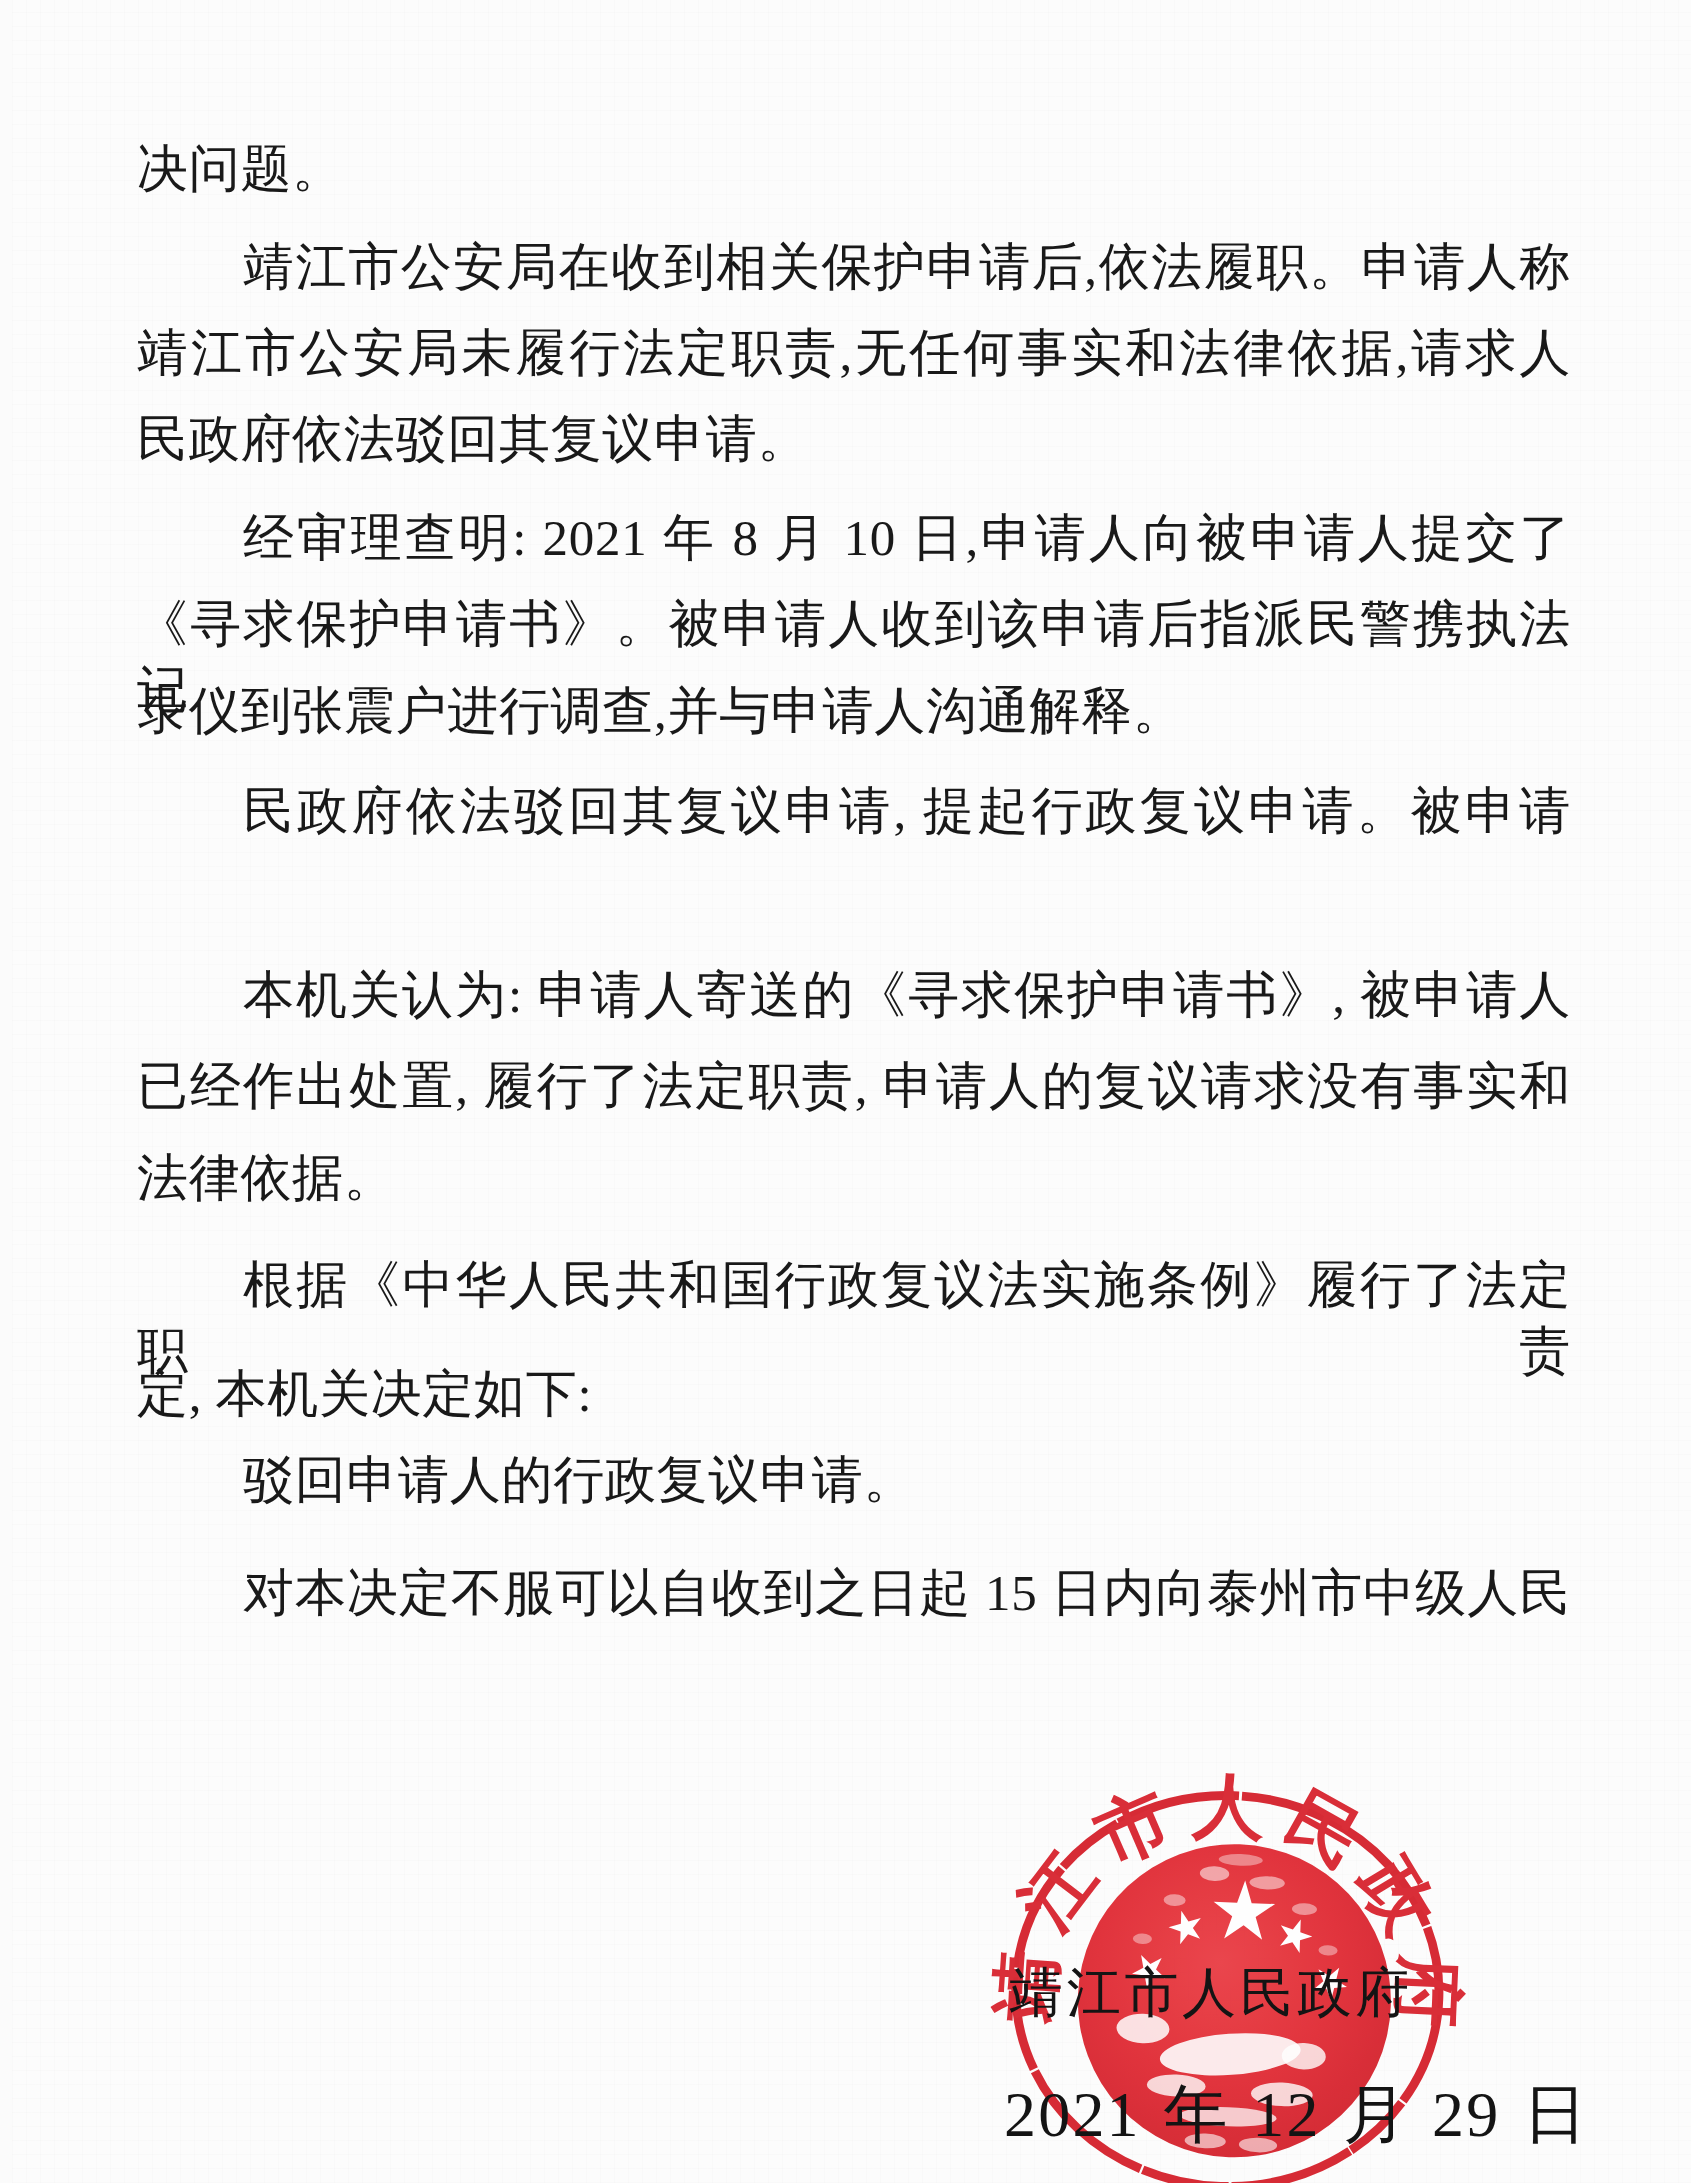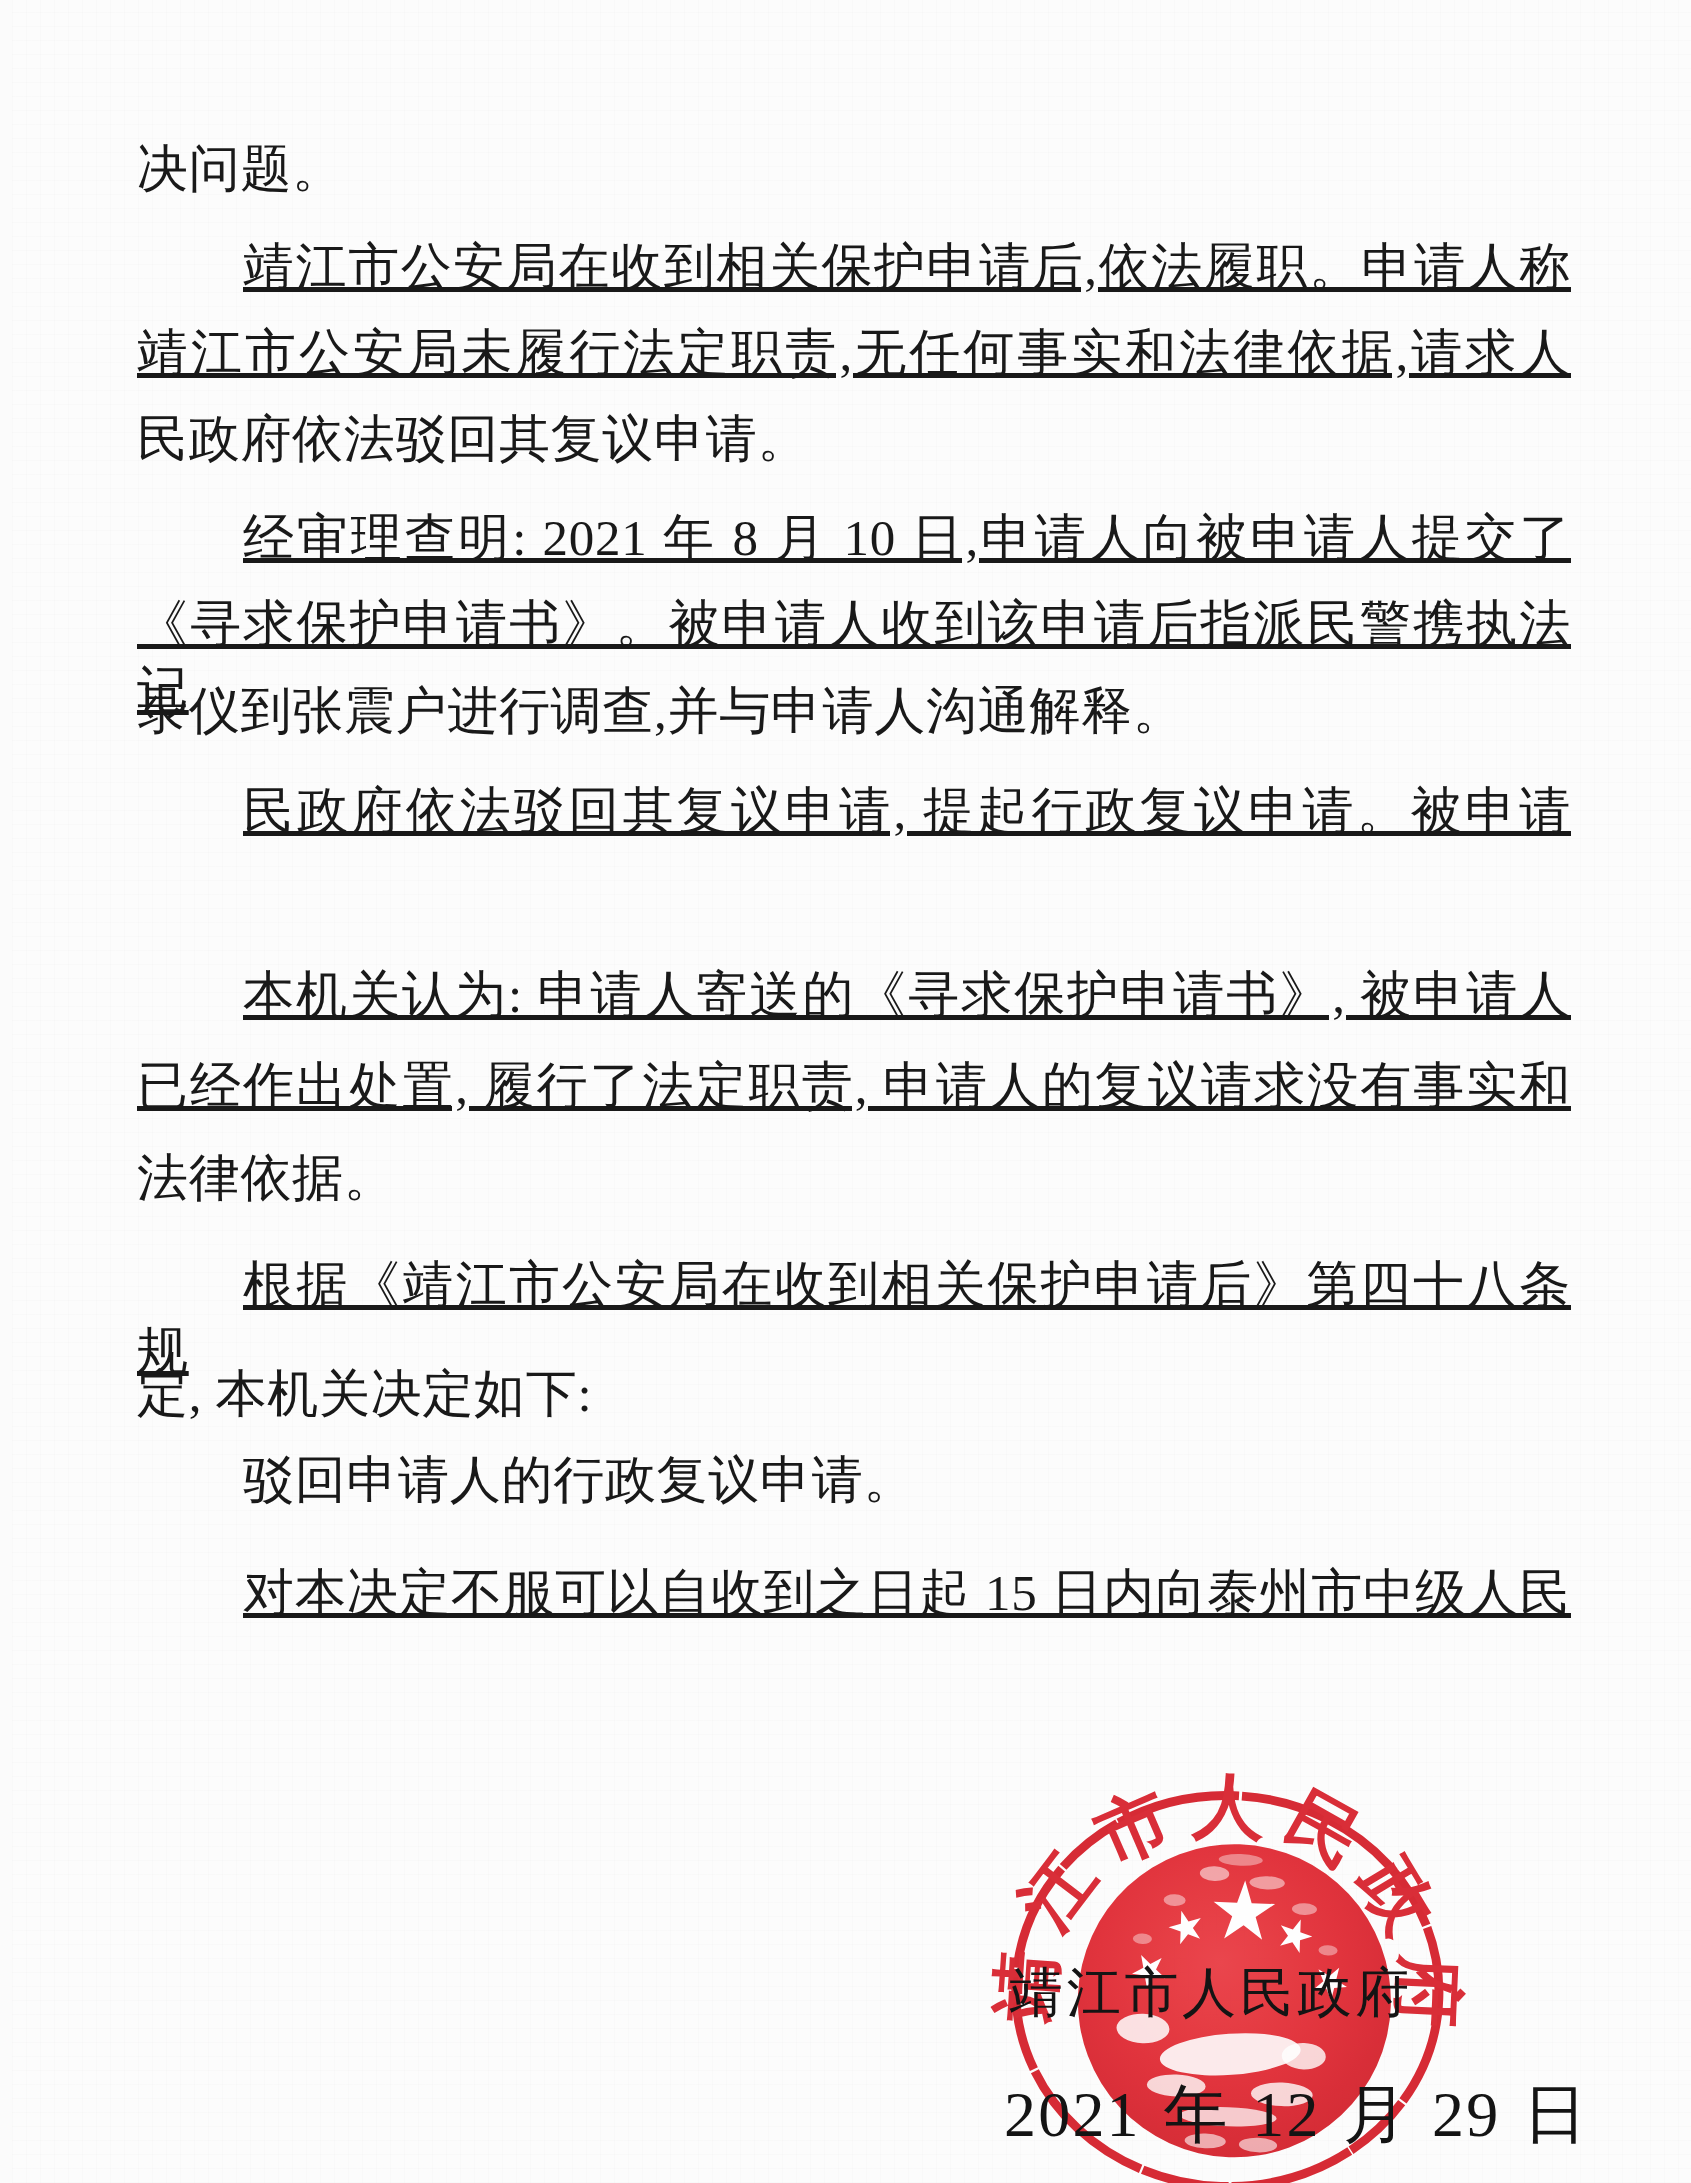--- a/index.html
+++ b/index.html
@@ -20,21 +20,20 @@
     position:absolute;left:125px;width:1434px;
     font-size:51px;line-height:66px;color:#191919;
     letter-spacing:0.7px;
     white-space:nowrap;
   }
   .line.full{
     white-space:normal;
     text-align:justify;
     text-align-last:justify;
     text-justify:inter-character;
-    text-decoration:underline;
   }
   .line.indent{ text-indent:106px; }
   .sig{
     position:absolute;left:997px;top:1957px;z-index:3;
     font-size:54px;color:#141414;letter-spacing:3.7px;white-space:nowrap;
   }
   .sigdate{
     position:absolute;left:992px;top:2071px;z-index:3;
     font-size:64px;color:#141414;letter-spacing:2.2px;word-spacing:4.4px;white-space:nowrap;
   }
@@ -56,21 +55,21 @@
   <div class="line indent full" style="top:234px">靖江市公安局在收到相关保护申请后,依法履职。申请人称</div>
   <div class="line full" style="top:320px">靖江市公安局未履行法定职责,无任何事实和法律依据,请求人</div>
   <div class="line" style="top:406px">民政府依法驳回其复议申请。</div>
   <div class="line indent full" style="top:505px">经审理查明: 2021 年 8 月 10 日,申请人向被申请人提交了</div>
   <div class="line full" style="top:591px">《寻求保护申请书》。被申请人收到该申请后指派民警携执法记</div>
   <div class="line" style="top:678px">录仪到张震户进行调查,并与申请人沟通解释。</div>
   <div class="line indent full" style="top:778px">民政府依法驳回其复议申请, 提起行政复议申请。被申请</div>
   <div class="line indent full" style="top:962px">本机关认为: 申请人寄送的《寻求保护申请书》, 被申请人</div>
   <div class="line full" style="top:1053px">已经作出处置, 履行了法定职责, 申请人的复议请求没有事实和</div>
   <div class="line" style="top:1145px">法律依据。</div>
-  <div class="line indent full" style="top:1252px">根据《靖江市公安局在收到相关保护申请后》第四十八条规</div>
+  <div class="line indent full" style="top:1252px">根据《中华人民共和国行政复议法实施条例》履行了法定职责</div>
   <div class="line" style="top:1361px">定, 本机关决定如下:</div>
   <div class="line indent" style="top:1447px">驳回申请人的行政复议申请。</div>
   <div class="line indent full" style="top:1560px">对本决定不服可以自收到之日起 15 日内向泰州市中级人民</div>
 
   <svg class="seal" width="485" height="427" viewBox="0 0 660 580">
     <defs>
       <path id="star" d="M0 -1 L0.225 -0.309 L0.951 -0.309 L0.363 0.118 L0.588 0.809 L0 0.382 L-0.588 0.809 L-0.363 0.118 L-0.951 -0.309 L-0.225 -0.309 Z"></path>
       <radialGradient id="discGrad" cx="45%" cy="38%" r="70%">
         <stop offset="0%" stop-color="#ea3d44"></stop>
         <stop offset="55%" stop-color="#e02a33"></stop>

